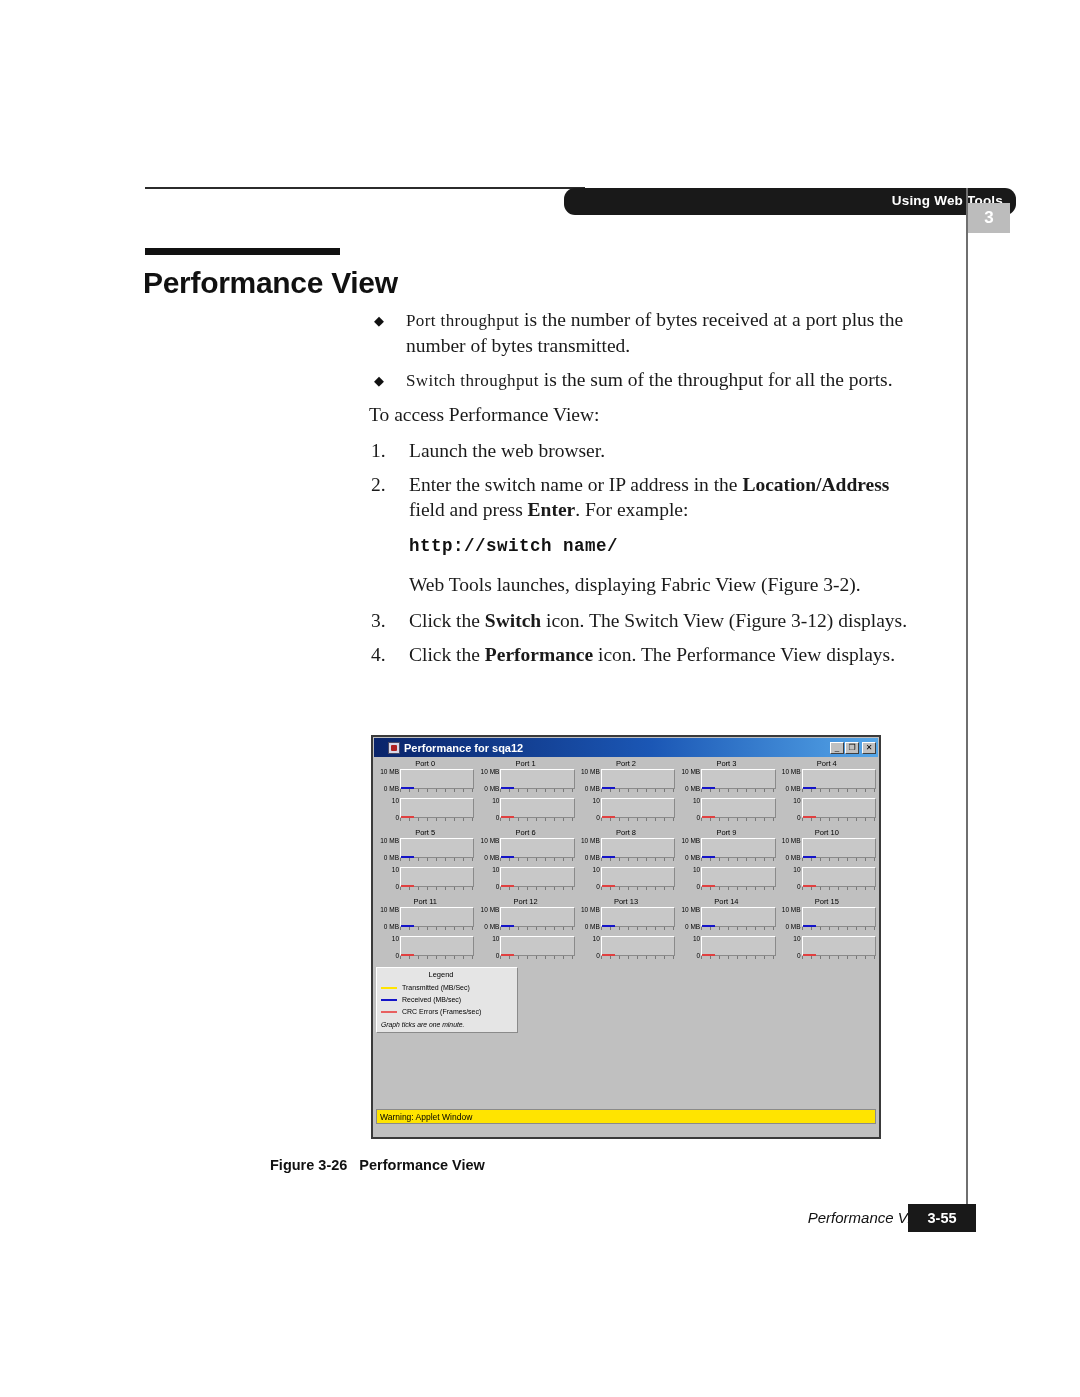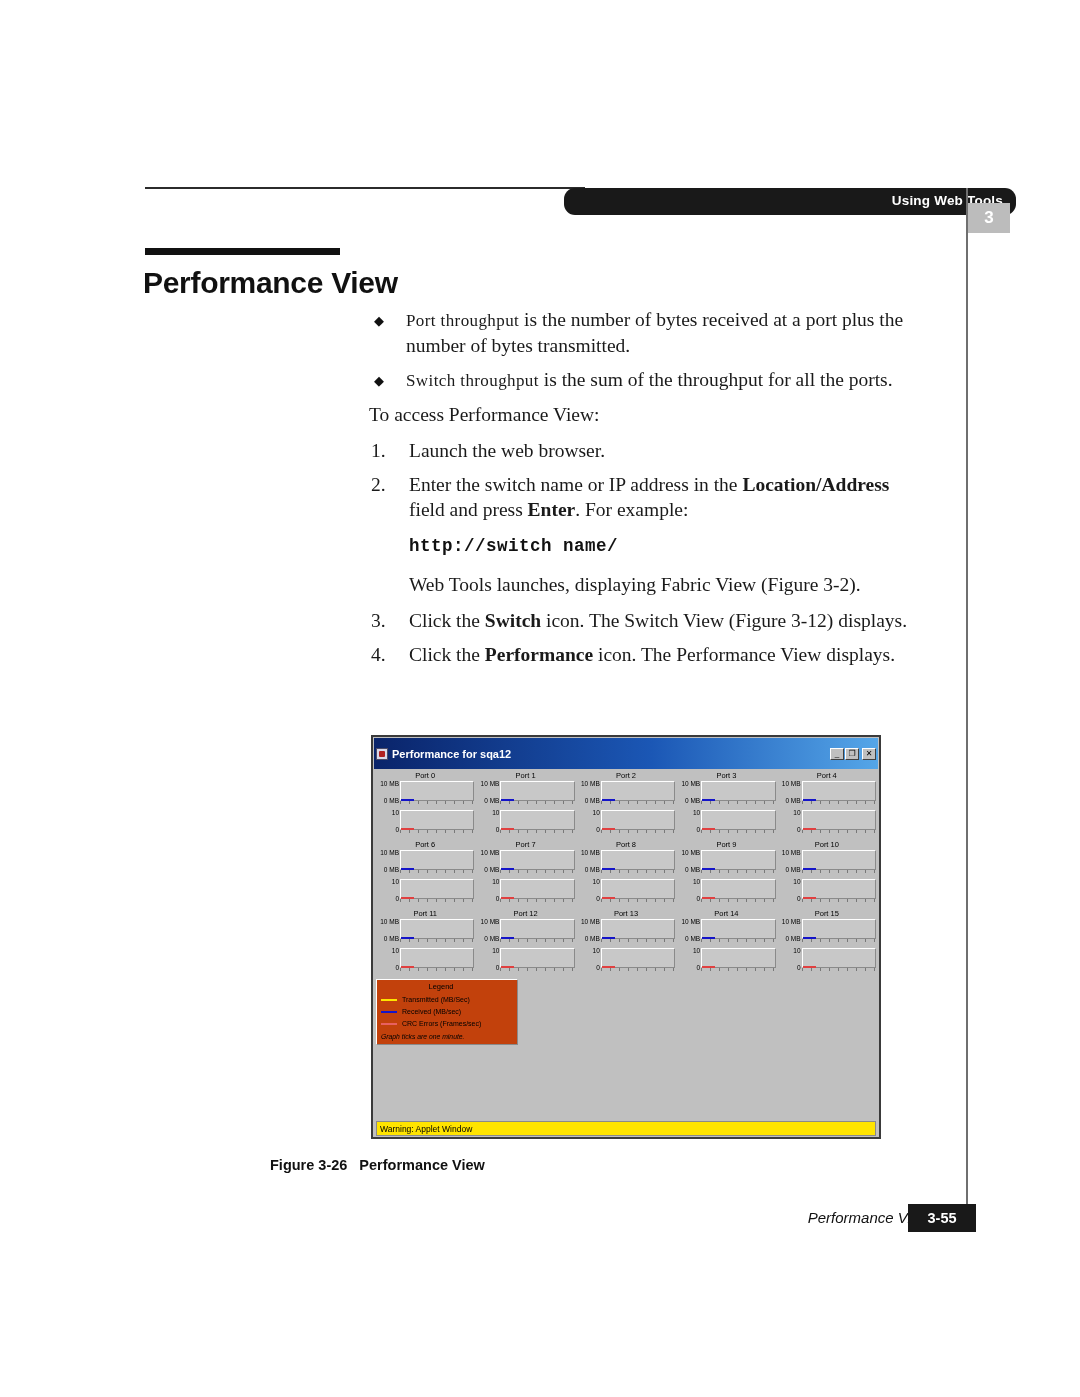--- a/index.html
+++ b/index.html
@@ -56,23 +56,23 @@
            font-weight:bold;font-size:17.5px;letter-spacing:.5px;color:#111;}
   b{font-weight:bold;}
 
   
   .appwin{
     position:absolute;left:371px;top:735px;width:510px;height:404px;
     background:#c0c0c0;border:2px solid #3a3a3a;box-sizing:border-box;
     font-family:"Liberation Sans",sans-serif;
   }
   .titlebar{
-    position:relative;height:31px;margin:1px 1px 0 1px;
+    position:relative;height:19px;margin:1px 1px 0 1px;
     background:linear-gradient(to right,#0a246a 0%,#1b57b5 55%,#55a6e8 100%);
-    display:flex;align-items:center;
+    display:flex;align-items:center;padding-left:12px;
   }
   .tb-icon{
     width:12px;height:12px;margin:0 4px 0 2px;flex:0 0 auto;position:relative;
     background:#d8d8e8;border:1px solid #4a4a66;box-sizing:border-box;
   }
   .tb-icon:after{
     content:"";position:absolute;left:2px;top:2px;width:6px;height:6px;
     background:#b02020;border-radius:1px;
   }
   .tb-title{color:#fff;font-size:11px;font-weight:bold;white-space:nowrap;}
@@ -108,21 +108,21 @@
     background:repeating-linear-gradient(to right,#787878 0 1px,transparent 1px 9px);
     background-position:0 0;background-size:auto 3px;background-repeat:repeat-x;
   }
   .trace{position:absolute;left:0;height:2px;width:13px;}
   .trace.blue{background:#1414c8;bottom:-1px;}
   .trace.red{background:#e04040;bottom:-1px;}
 
   
   .bottom{display:flex;gap:6px;margin-top:1px;}
   .legend{
-    width:142px;background:#c2410c;
+    width:142px;background:#e5e5e5;
     border:1px solid #ffffff;border-right-color:#8a8a8a;border-bottom-color:#8a8a8a;
     box-sizing:border-box;padding:1px 16px 3px 4px;
   }
   .legend-title{text-align:center;font-size:7.5px;color:#000;line-height:11px;}
   .legend-row{display:flex;align-items:center;gap:5px;margin-top:3px;}
   .swatch{width:16px;height:2px;flex:0 0 auto;}
   .legend-row span.txt{font-size:7px;color:#000;line-height:9px;}
   .legend-note{font-size:6.8px;font-style:italic;color:#000;margin-top:4px;line-height:9px;}
   .totals{flex:1;position:relative;}
 
@@ -318,40 +318,40 @@
             <div class="chart">
               <span class="lab top">10</span>
               <span class="lab bot">0</span>
               <div class="plot">
                 <div class="trace red"></div>
               </div>
               <div class="axis"></div>
             </div>
           </div>
           <div class="port">
+            <div class="port-title">Port 5</div>
+            <div class="chart">
+              <span class="lab top">10 MB</span>
+              <span class="lab bot">0 MB</span>
+              <div class="plot">
+                <div class="trace blue"></div>
+              </div>
+              <div class="axis"></div>
+            </div>
+            <div class="chart">
+              <span class="lab top">10</span>
+              <span class="lab bot">0</span>
+              <div class="plot">
+                <div class="trace red"></div>
+              </div>
+              <div class="axis"></div>
+            </div>
+          </div>
+          <div class="port">
             <div class="port-title">Port 6</div>
-            <div class="chart">
-              <span class="lab top">10 MB</span>
-              <span class="lab bot">0 MB</span>
-              <div class="plot">
-                <div class="trace blue"></div>
-              </div>
-              <div class="axis"></div>
-            </div>
-            <div class="chart">
-              <span class="lab top">10</span>
-              <span class="lab bot">0</span>
-              <div class="plot">
-                <div class="trace red"></div>
-              </div>
-              <div class="axis"></div>
-            </div>
-          </div>
-          <div class="port">
-            <div class="port-title">Port 7</div>
             <div class="chart">
               <span class="lab top">10 MB</span>
               <span class="lab bot">0 MB</span>
               <div class="plot">
                 <div class="trace blue"></div>
               </div>
               <div class="axis"></div>
             </div>
             <div class="chart">
               <span class="lab top">10</span>

